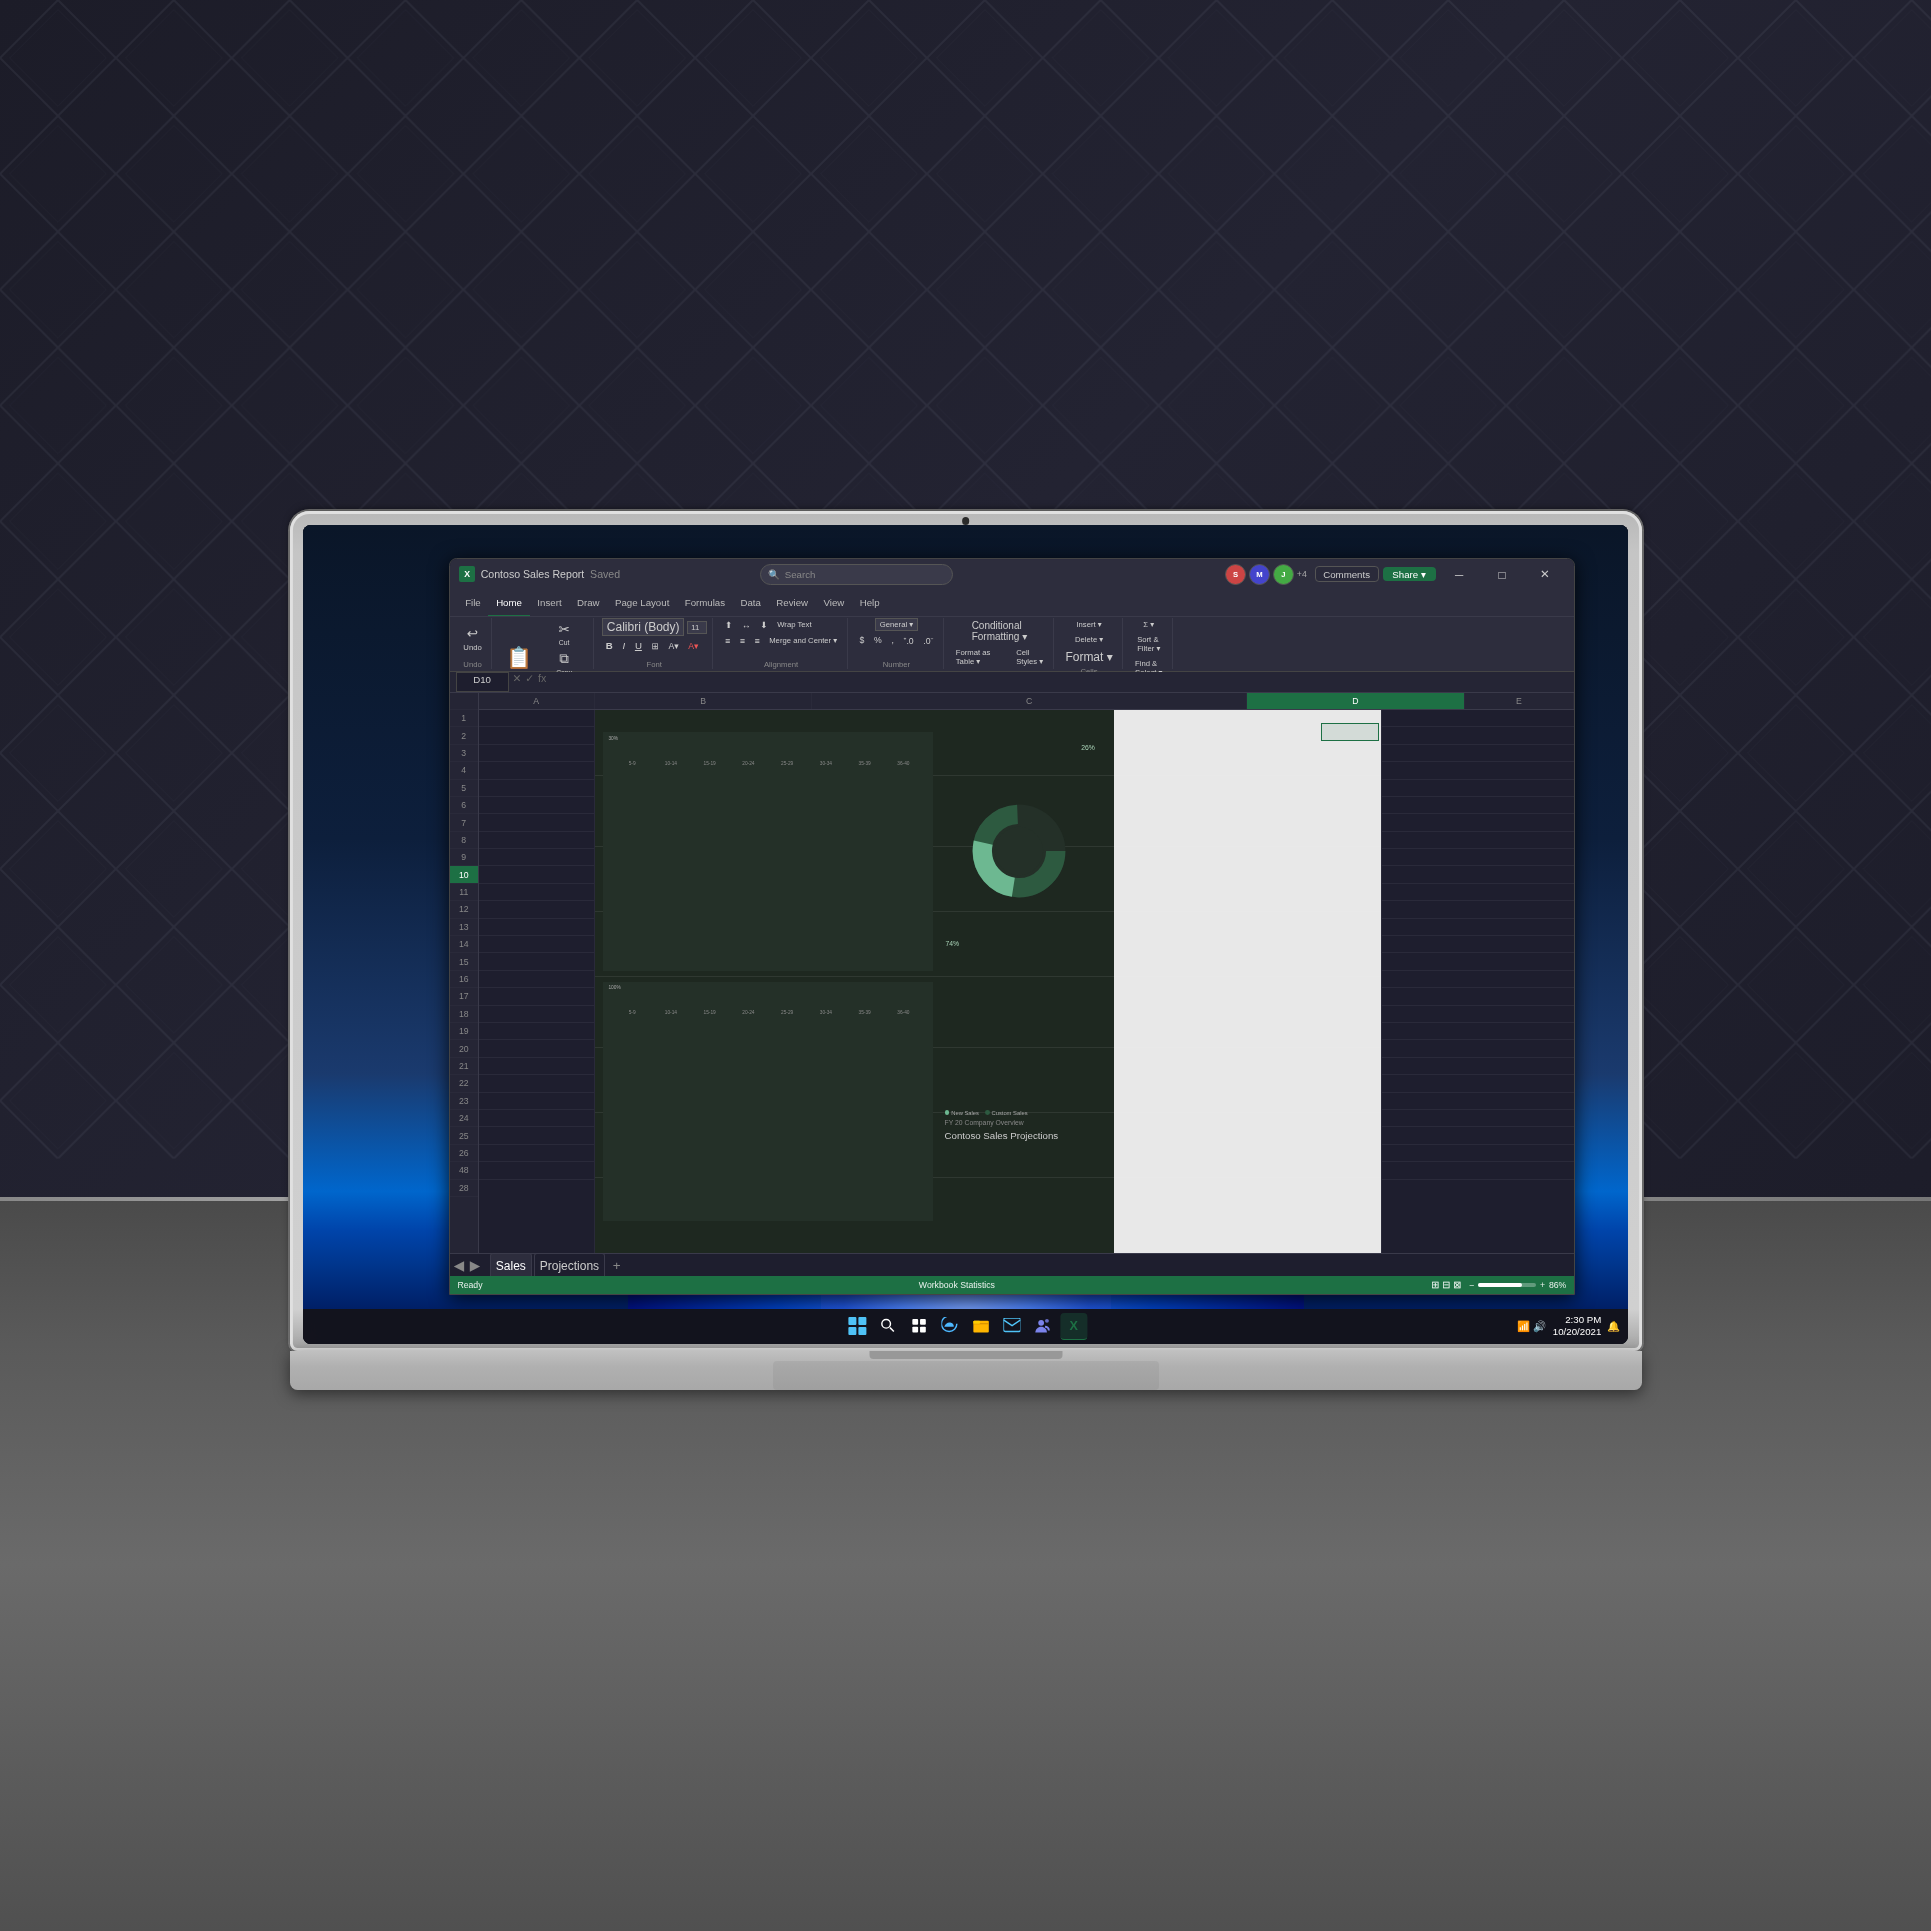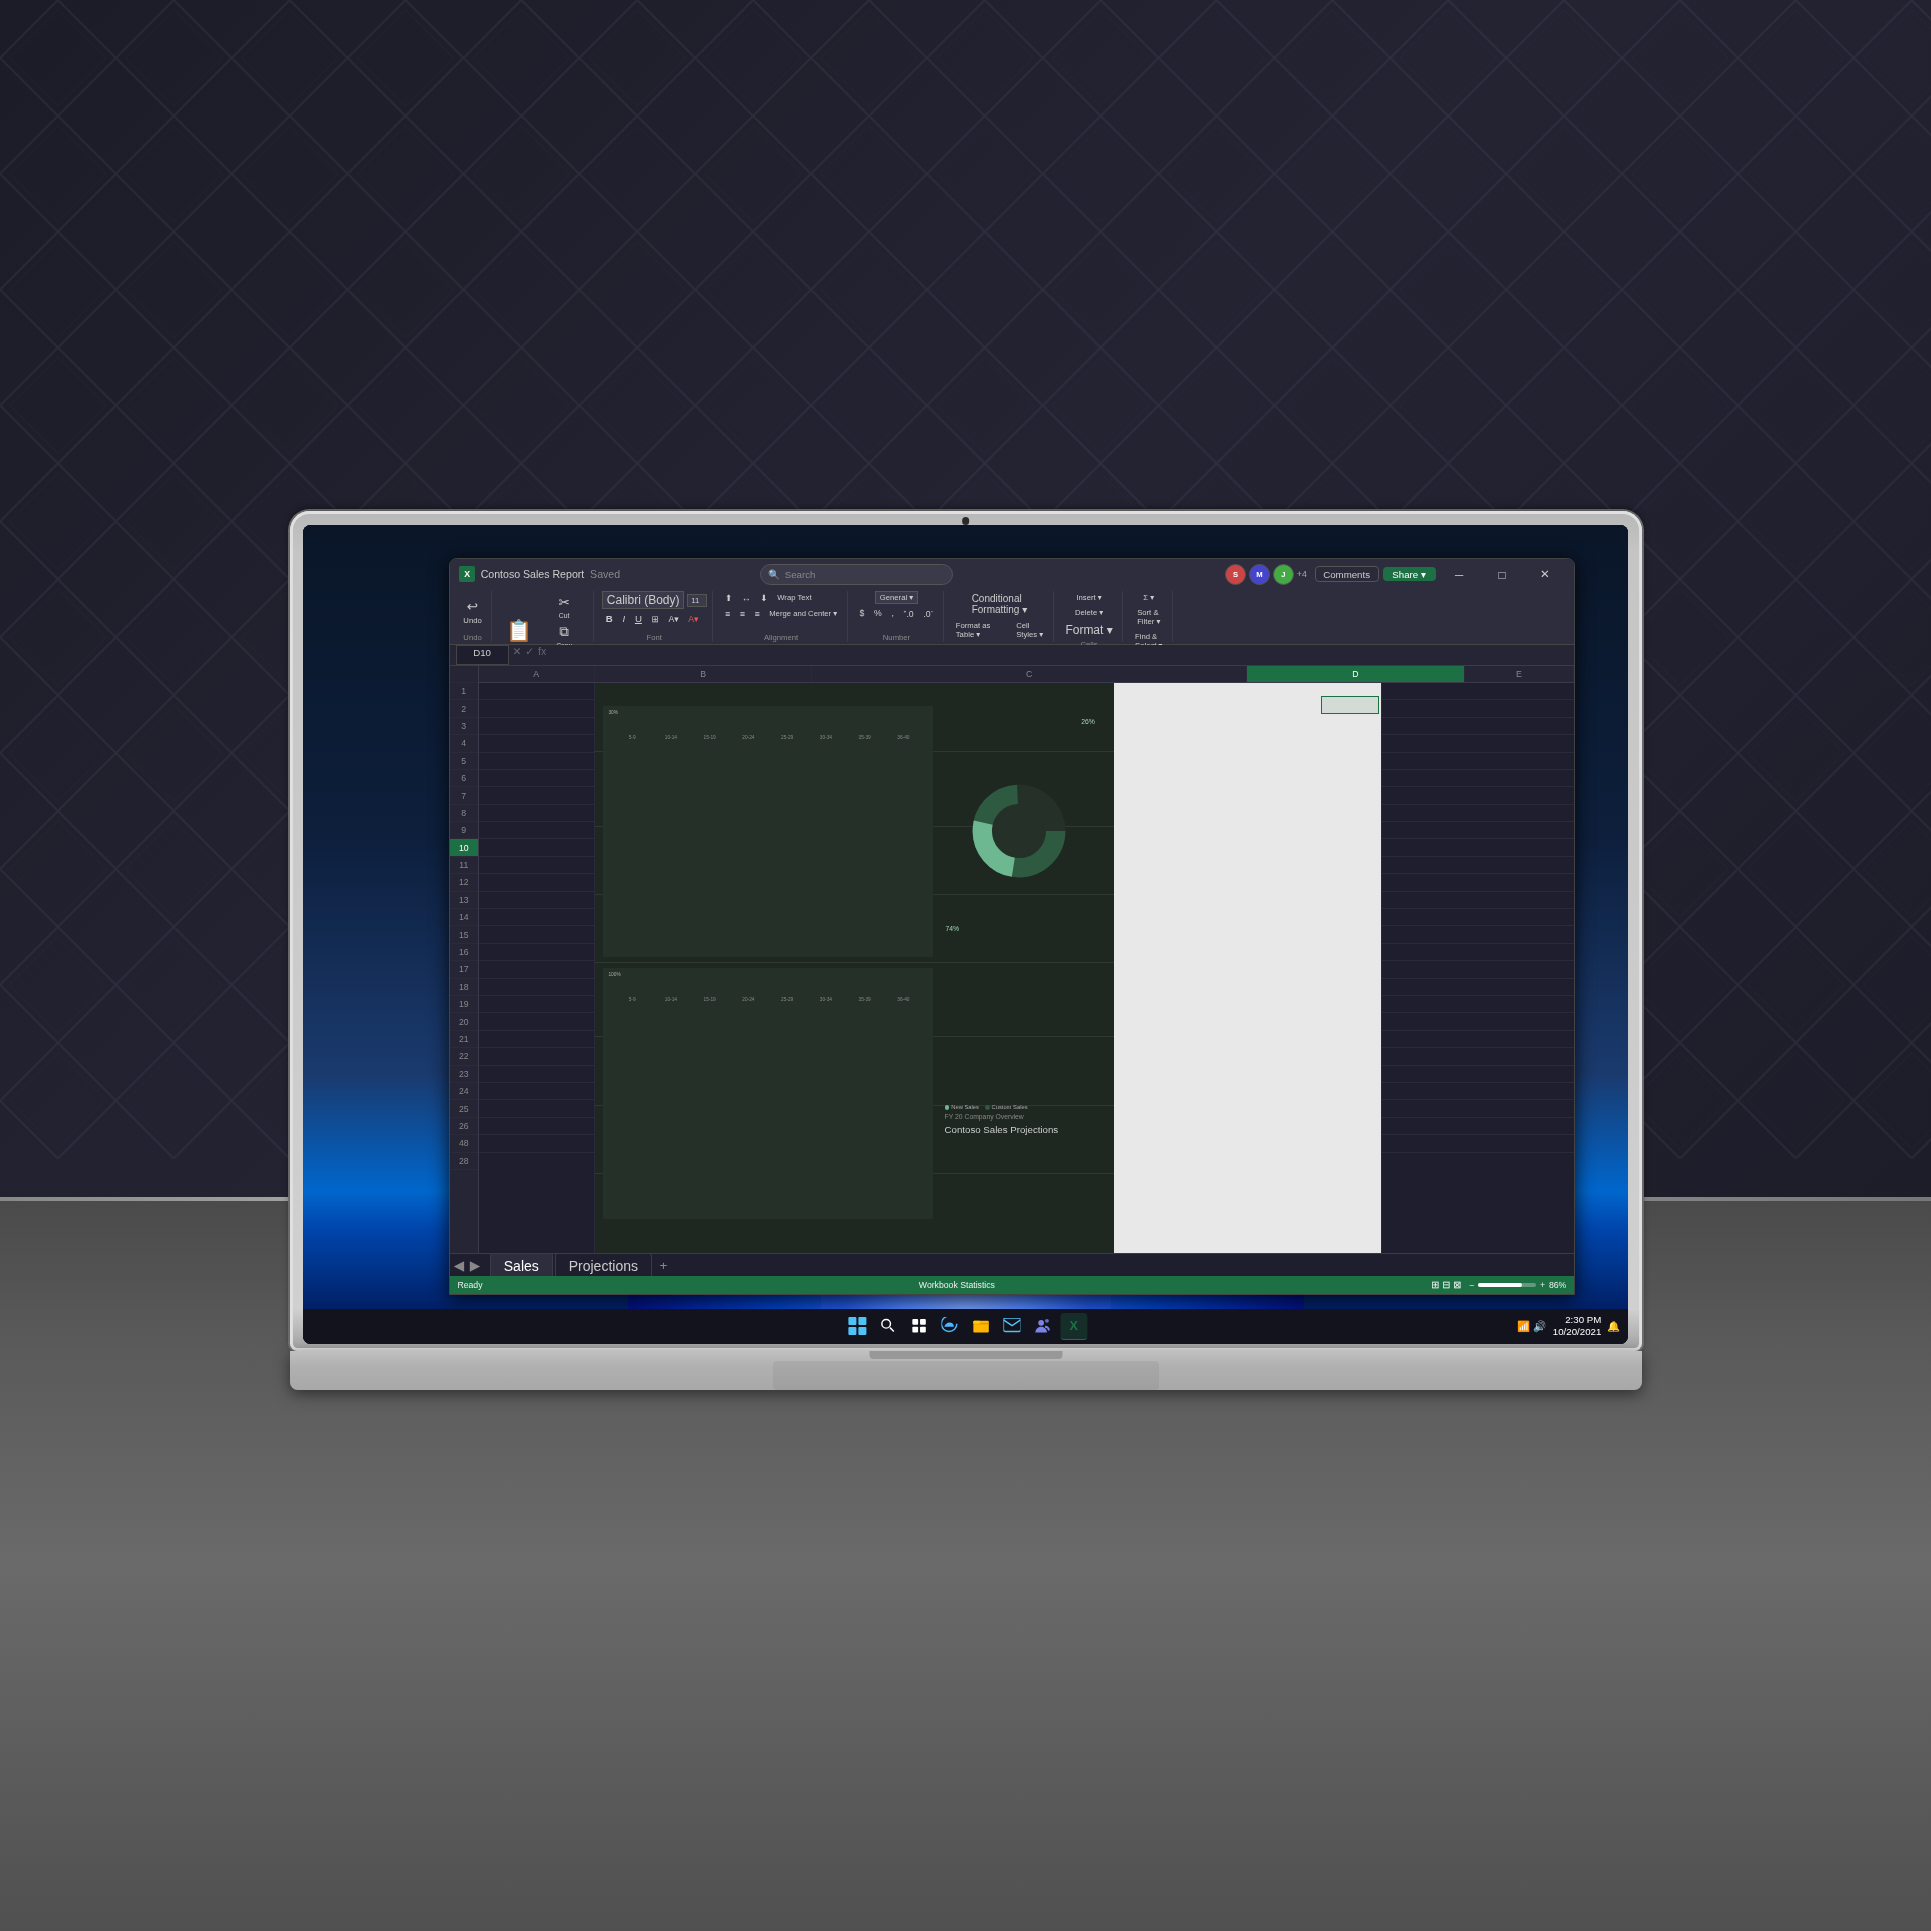--- a/index.html
+++ b/index.html
@@ -698,22 +698,22 @@
       border-top: 1px solid #3a3a4a;
       display: flex;
       align-items: center;
       padding: 0 3.9px;
       gap: 1.9px;
       flex-shrink: 0;
     }
 
     .sheet-tab {
       height: 24px;
-      padding: 0 13px;
-      font-size: 14px;
+      padding: 0 5px;
+      font-size: 12px;
       color: #ccc;
       display: flex;
       align-items: center;
       cursor: pointer;
       border-radius: 2.9px 2.9px 0 0;
       border: 1px solid #3a3a4a;
       border-bottom: none;
     }
 
     .sheet-tab.active {
@@ -1011,20 +1011,32 @@
                   <span>Share</span>
                   <span>▾</span>
                 </div>
                 <div class="title-btn">─</div>
                 <div class="title-btn">□</div>
                 <div class="title-btn close">✕</div>
               </div>
             </div>
 
             <div class="ribbon">
+              <div class="ribbon-tabs">
+                <div class="ribbon-tab">File</div>
+                <div class="ribbon-tab active">Home</div>
+                <div class="ribbon-tab">Insert</div>
+                <div class="ribbon-tab">Draw</div>
+                <div class="ribbon-tab">Page Layout</div>
+                <div class="ribbon-tab">Formulas</div>
+                <div class="ribbon-tab">Data</div>
+                <div class="ribbon-tab">Review</div>
+                <div class="ribbon-tab">View</div>
+                <div class="ribbon-tab">Help</div>
+              </div>
               <div class="ribbon-content">
 
                 <div class="ribbon-group">
                   <div class="ribbon-group-inner">
                     <div class="ribbon-btn">
                       <div class="ribbon-icon">↩</div>
                       <span>Undo</span>
                     </div>
                   </div>
                   <span class="ribbon-group-label">Undo</span>

